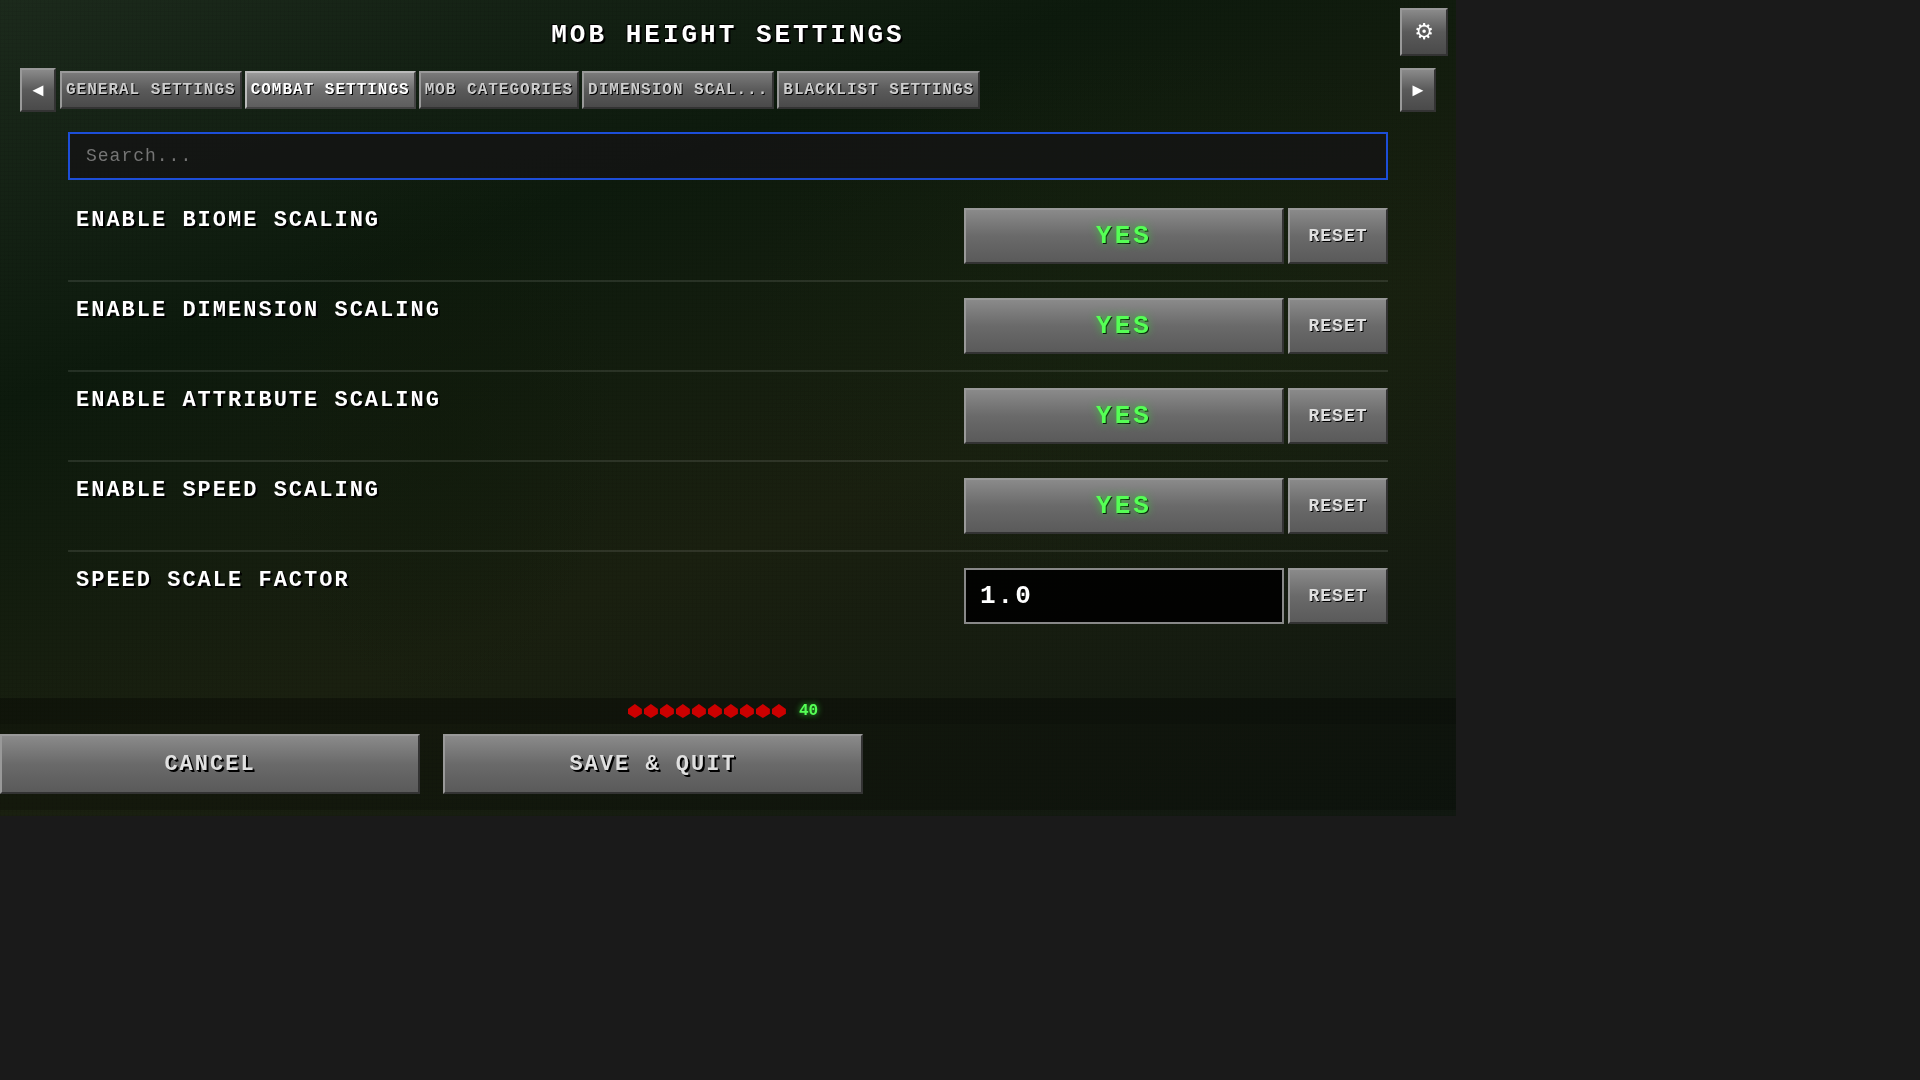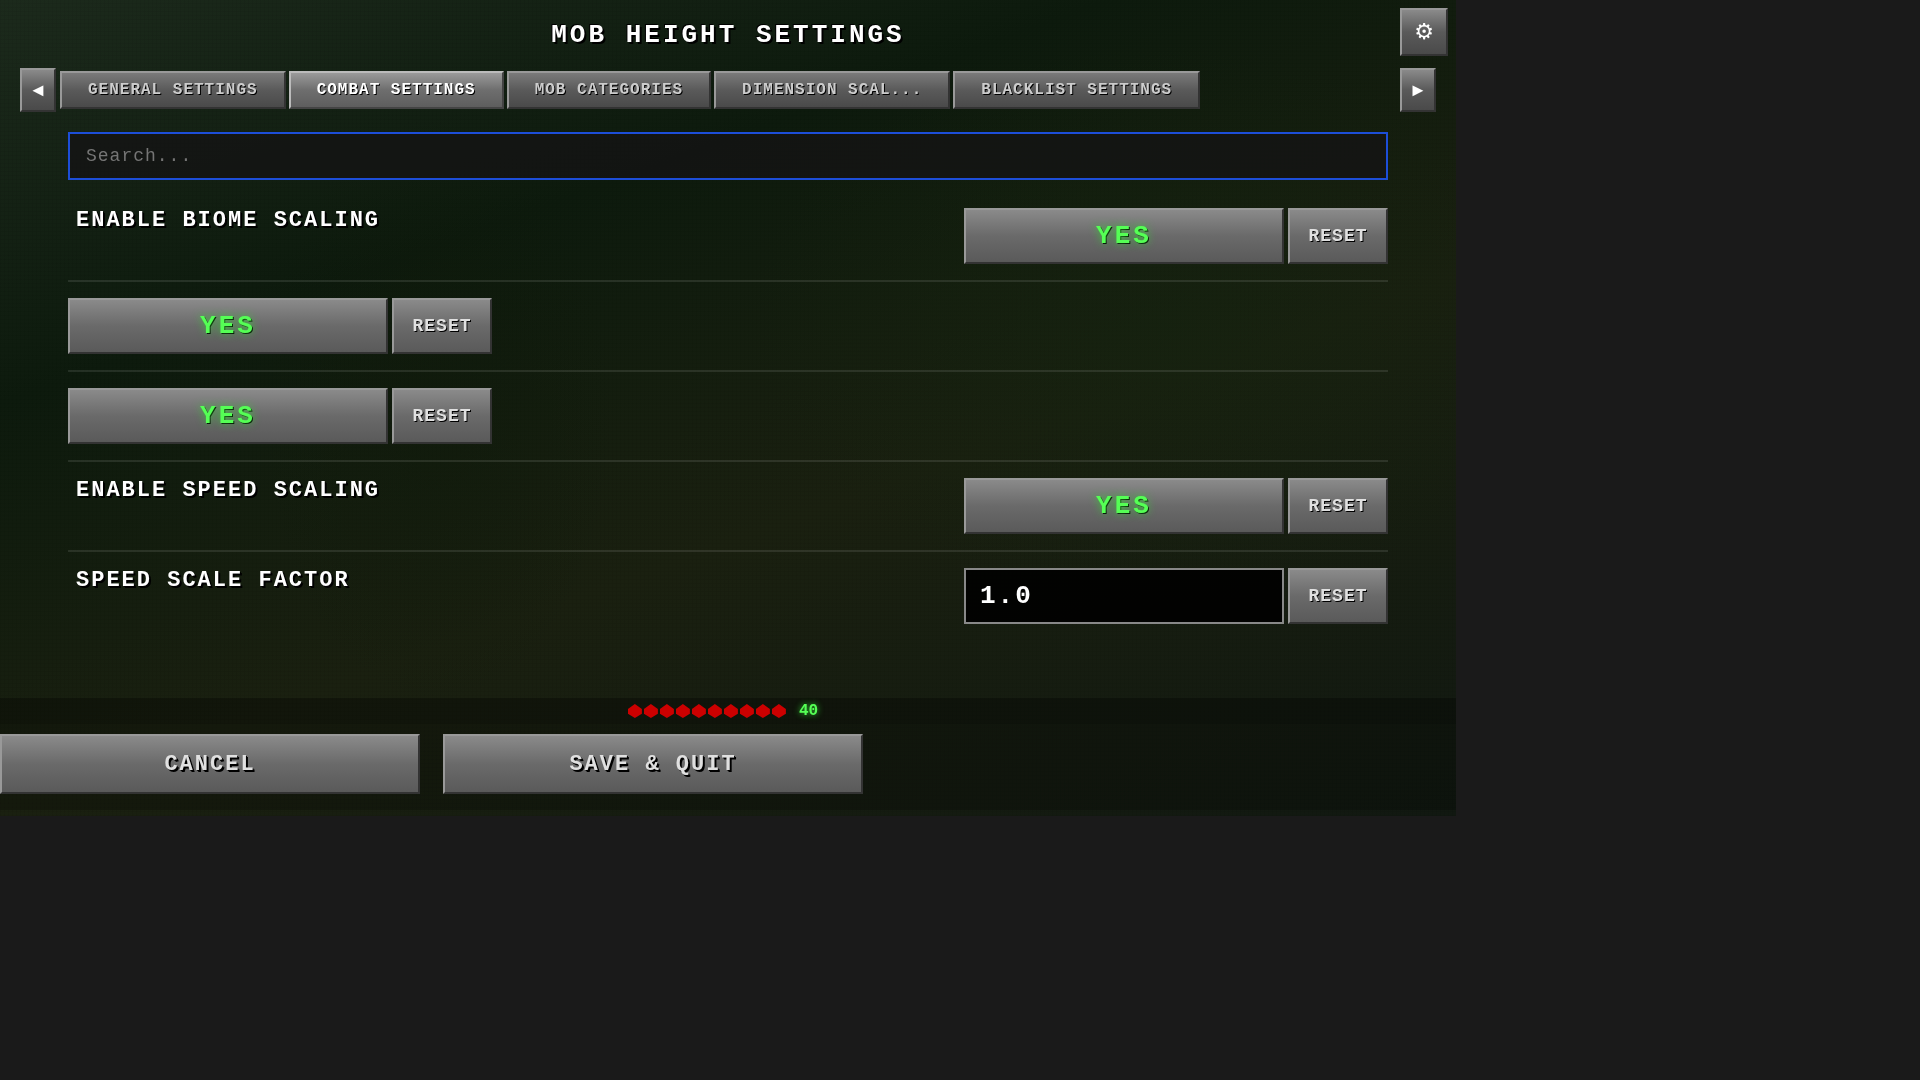--- a/index.html
+++ b/index.html
@@ -111,21 +111,21 @@
 
     .tabs-wrapper {
       display: flex;
       gap: 3px;
       flex: 1;
       overflow: hidden;
       padding: 0 4px;
     }
 
     .tab {
-      padding: 8px 26px;
+      padding: 8px 4px;
       font-family: 'Courier New', Courier, monospace;
       font-size: 16px;
       font-weight: bold;
       letter-spacing: 1px;
       cursor: pointer;
       white-space: nowrap;
       border: 2px solid;
       text-shadow: 1px 1px 0 #000;
       text-transform: uppercase;
     }
@@ -359,27 +359,29 @@
     <div class="settings-list" id="settings-list">
     <div class="setting-row">
           <div class="setting-label">Enable Biome Scaling</div>
           <div class="setting-controls">
             <button class="yes-btn">Yes</button>
             <button class="reset-btn">Reset</button>
           </div>
         </div>
         <div class="divider"></div>
         <div class="setting-row">
+          <div class="setting-label">Enable Dimension Scaling</div>
           <div class="setting-controls">
             <button class="yes-btn">Yes</button>
             <button class="reset-btn">Reset</button>
           </div>
         </div>
         <div class="divider"></div>
         <div class="setting-row">
+          <div class="setting-label">Enable Attribute Scaling</div>
           <div class="setting-controls">
             <button class="yes-btn">Yes</button>
             <button class="reset-btn">Reset</button>
           </div>
         </div>
         <div class="divider"></div>
         <div class="setting-row">
           <div class="setting-label">Enable Speed Scaling</div>
           <div class="setting-controls">
             <button class="yes-btn">Yes</button>

